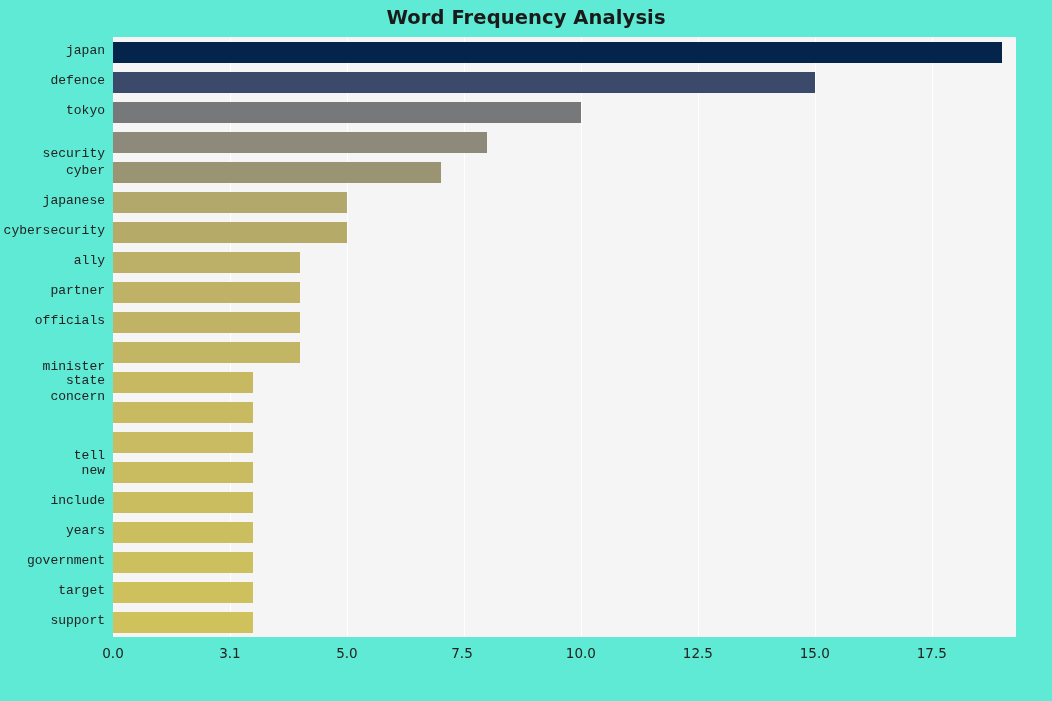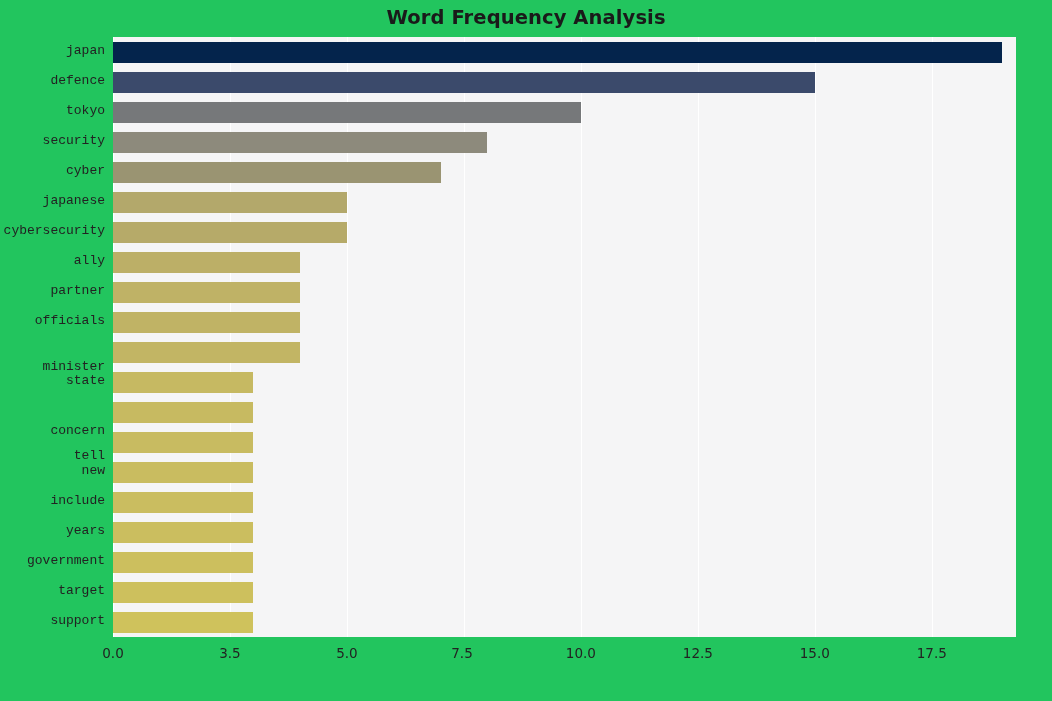--- a/index.html
+++ b/index.html
@@ -11,21 +11,21 @@
     width: 1052px;
     height: 701px;
     font-family: "DejaVu Sans", "Liberation Sans", sans-serif;
     overflow: hidden;
   }
 
   #figure {
     position: relative;
     width: 1052px;
     height: 701px;
-    background: #22c55e;
+    background: #5eead4;
   }
 
   
   #chart-title {
     position: absolute;
     left: 0;
     top: 6px;
     width: 1052px;
     text-align: center;
     font-size: 19.5px;
@@ -197,41 +197,41 @@
         <div class="bar-row" style="top: 574.5px; height: 21px;">
           <div class="bar" style="width: 140.363px; background: rgb(207, 194, 92);"></div>
         </div>
       </div>
   </div>
 
   <div id="ytick-layer">
       <div class="ytick-label" style="top: 6px;">japan</div>
       <div class="ytick-label" style="top: 36px;">defence</div>
       <div class="ytick-label" style="top: 66px;">tokyo</div>
-      <div class="ytick-label" style="top: 96px;">security</div>
+      <div class="ytick-label" style="top: 109px;">security</div>
       <div class="ytick-label" style="top: 126px;">cyber</div>
       <div class="ytick-label" style="top: 156px;">japanese</div>
       <div class="ytick-label" style="top: 186px;">cybersecurity</div>
       <div class="ytick-label" style="top: 216px; margin-left: 7px;">ally</div>
       <div class="ytick-label" style="top: 246px;">partner</div>
       <div class="ytick-label" style="top: 276px;">officials</div>
       <div class="ytick-label" style="top: 322px; padding-left: 44px;">minister</div>
       <div class="ytick-label" style="top: 336px;">state</div>
-      <div class="ytick-label" style="top: 386px;">concern</div>
+      <div class="ytick-label" style="top: 352px;">concern</div>
       <div class="ytick-label" style="top: 396px; margin-top: 15px;">tell</div>
       <div class="ytick-label" style="top: 426px;">new</div>
       <div class="ytick-label" style="top: 456px;">include</div>
       <div class="ytick-label" style="top: 486px;">years</div>
       <div class="ytick-label" style="top: 516px;">government</div>
       <div class="ytick-label" style="top: 546px;">target</div>
       <div class="ytick-label" style="top: 576px;">support</div>
     </div>
   <div id="xtick-layer">
       <div class="xtick-label" style="left: 113px;">0.0</div>
-      <div class="xtick-label" style="left: 229.969px;">3.5</div>
+      <div class="xtick-label" style="left: 229.969px;">3.1</div>
       <div class="xtick-label" style="left: 346.938px;">5.0</div>
       <div class="xtick-label" style="left: 462px;">7.5</div>
       <div class="xtick-label" style="left: 580.876px;">10.0</div>
       <div class="xtick-label" style="left: 697.845px;">12.5</div>
       <div class="xtick-label" style="left: 814.813px;">15.0</div>
       <div class="xtick-label" style="left: 931.782px;">17.5</div>
     </div>
 
 
 </div>

